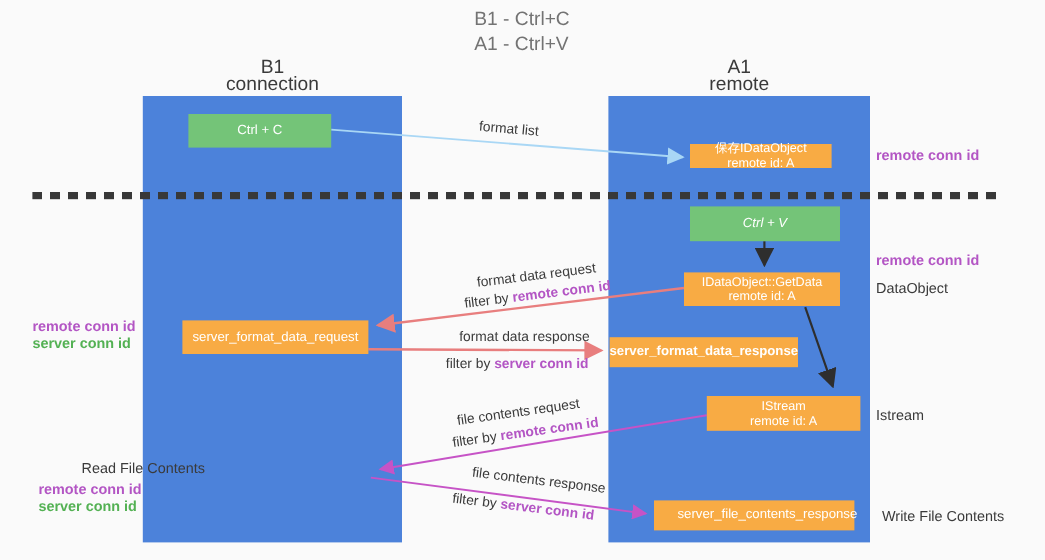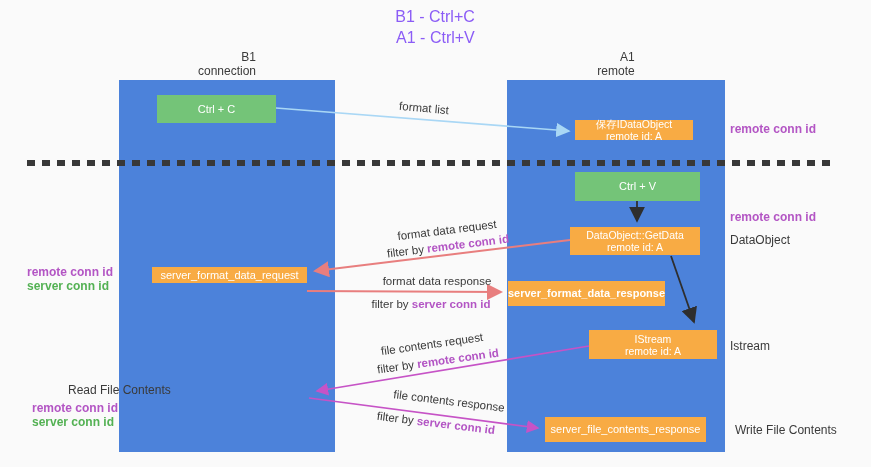--- a/index.html
+++ b/index.html
@@ -7,25 +7,25 @@
     width:871px;height:467px;
     background:#fafafa;
     font-family:"Liberation Sans", sans-serif;
     position:relative;
     overflow:hidden;
     color:#3a3a3a;
   }
   .canvas{position:absolute;inset:0;}
   .title{
     position:absolute;left:435px;top:6px;transform:translateX(-50%);
-    text-align:right;font-size:16px;line-height:21px;color:#8b5cf6;
+    text-align:left;font-size:16px;line-height:21px;color:#737373;
   }
   .lane-header{
     position:absolute;transform:translateX(-50%);
-    text-align:right;font-size:12px;line-height:14px;color:#3a3a3a;z-index:2;
+    text-align:center;font-size:16px;line-height:14px;color:#3a3a3a;z-index:2;
   }
   .lane{
     position:absolute;top:80px;height:372px;background:#4c82da;z-index:1;
   }
   .lane-left{left:119px;width:216px;}
   .lane-right{left:507px;width:218px;}
   .dashed-separator{
     position:absolute;left:27px;top:160px;width:806px;height:6px;z-index:3;
     background:repeating-linear-gradient(90deg,#383838 0 8px,transparent 8px 15px);
   }
@@ -95,44 +95,44 @@
 
   <div class="node green" style="left:157px;top:95px;width:119px;height:28px;text-align:right;">
     <span>Ctrl + C</span>
   </div>
 
   <div class="node orange" style="left:575px;top:120px;width:118px;height:20px;font-size:10.5px;line-height:12px;">
     <span>保存IDataObject</span>
     <span>remote id: A</span>
   </div>
 
-  <div class="node green" style="left:575px;top:172px;width:125px;height:29px;">
+  <div class="node green" style="left:575px;top:172px;width:125px;height:29px;font-style:italic;">
     <span>Ctrl + V</span>
   </div>
 
   <div class="node orange" style="left:570px;top:227px;width:130px;height:28px;font-size:10.5px;line-height:12px;">
-    <span>DataObject::GetData</span>
+    <span>IDataObject::GetData</span>
     <span>remote id: A</span>
   </div>
 
-  <div class="node orange" style="left:152px;top:267px;width:155px;height:16px;">
+  <div class="node orange" style="left:152px;top:267px;width:155px;height:28px;">
     <span>server_format_data_request</span>
   </div>
 
   <div class="node orange" style="left:508px;top:281px;width:157px;height:25px;font-weight:bold;">
     <span>server_format_data_response</span>
   </div>
 
   <div class="node orange" style="left:589px;top:330px;width:128px;height:29px;font-size:10.5px;line-height:12px;">
     <span>IStream</span>
     <span>remote id: A</span>
   </div>
 
 
-  <div class="node orange" style="left:545px;top:417px;width:161px;height:25px;">
+  <div class="node orange" style="left:545px;top:417px;width:145px;height:25px;padding-left:22px;">
     <span>server_file_contents_response</span>
   </div>
 
   <div class="mid-label" style="left:424px;top:108px;transform:translate(-50%,-50%) rotate(5deg);">
     <span>format list</span>
   </div>
 
   <div class="mid-label" style="left:447px;top:230px;transform:translate(-50%,-50%) rotate(-7deg);">
     <span>format data request</span>
   </div>

